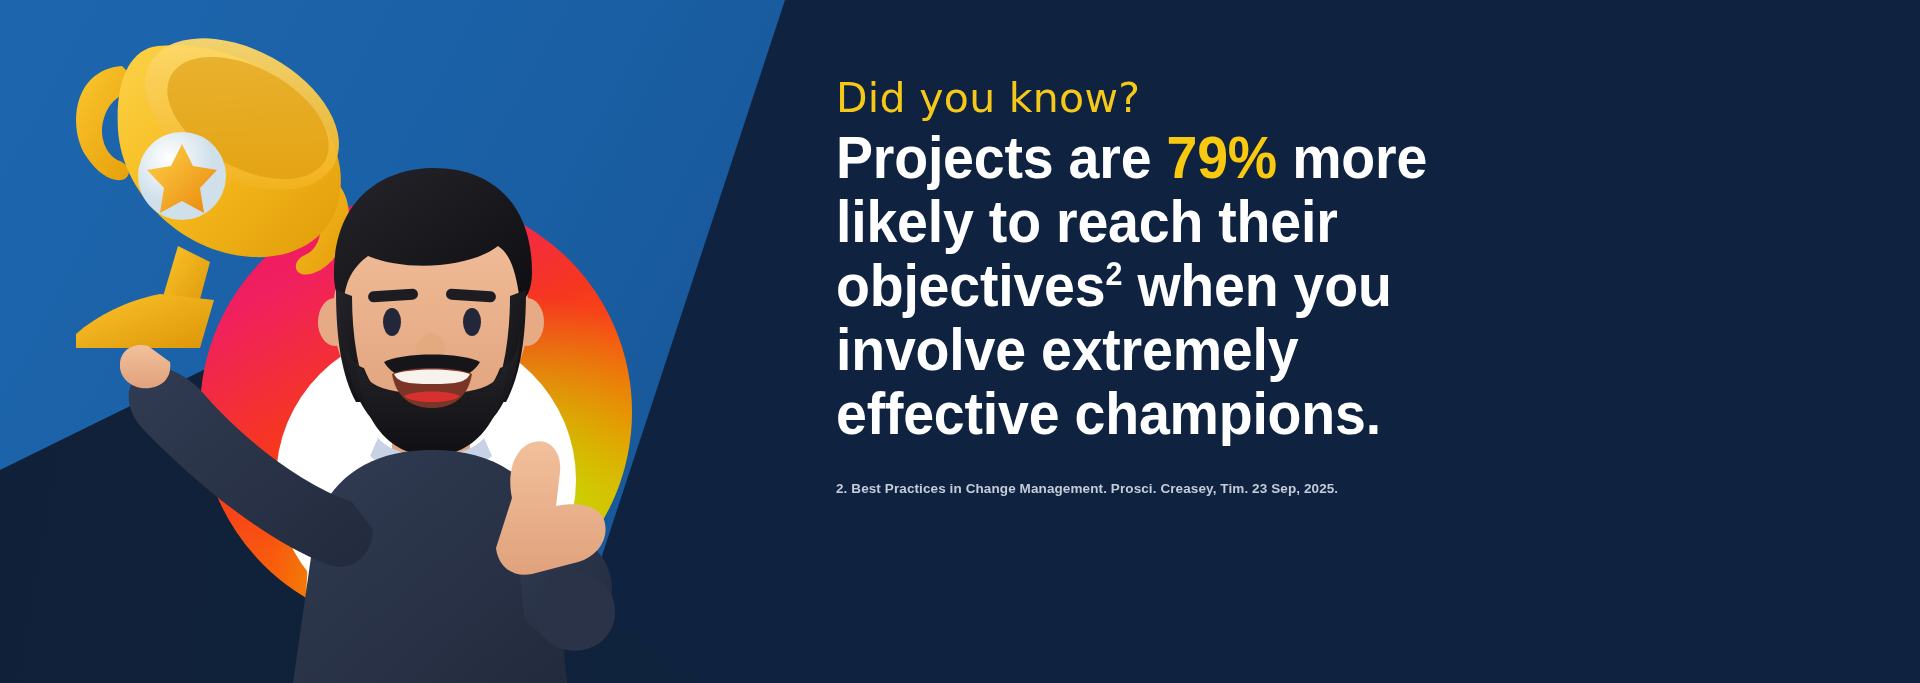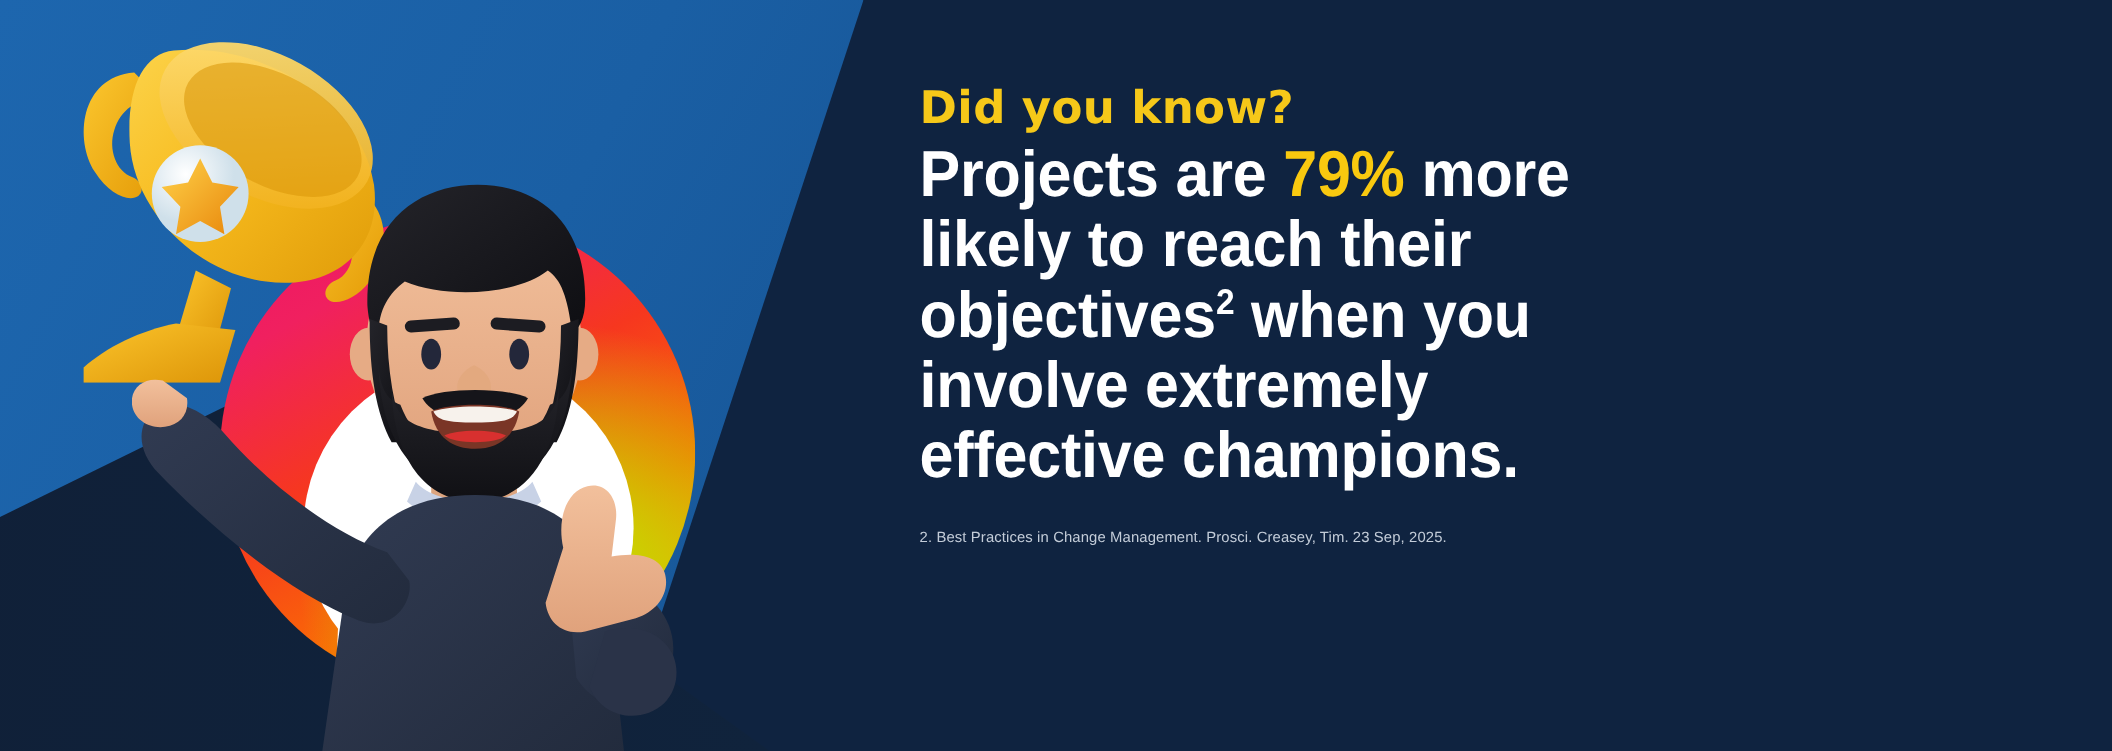--- a/index.html
+++ b/index.html
@@ -26,29 +26,29 @@
 
   
   .trophy{position:absolute;left:10px;top:18px;width:360px;height:330px;}
 
   
   .character{position:absolute;left:120px;top:150px;width:580px;height:540px;}
 
   
   .textcol{position:absolute;left:836px;top:0;width:700px;height:683px;}
   .eyebrow{position:absolute;top:78px;left:0;font-size:41px;letter-spacing:.3px;
-     color:#f6c819;font-weight:700;font-family:"DejaVu Sans",sans-serif;line-height:1;}
+     color:#f6c819;font-weight:400;font-family:"DejaVu Sans",sans-serif;line-height:1;}
   .headline{position:absolute;top:126px;left:0;width:640px;
      font-family:"Liberation Sans Narrow","Liberation Sans",sans-serif;
      font-weight:700;font-size:59px;line-height:64px;color:#ffffff;
      letter-spacing:-.2px;transform:scaleX(.94);transform-origin:left top;}
   .hl-accent{color:#f9c90f;}
   .hl-sup{font-size:.55em;vertical-align:super;line-height:0;}
   .footnote{position:absolute;top:481px;left:0;font-size:13.5px;color:#c3ccd8;
-     font-weight:400;letter-spacing:.1px;}
+     font-weight:700;letter-spacing:.1px;}
 </style>
 </head>
 <body>
 
 <div id="banner">
 
   <div class="bg-navy"></div>
   <div class="bg-blue"></div>
   <div class="bg-navy-bl"></div>
 

